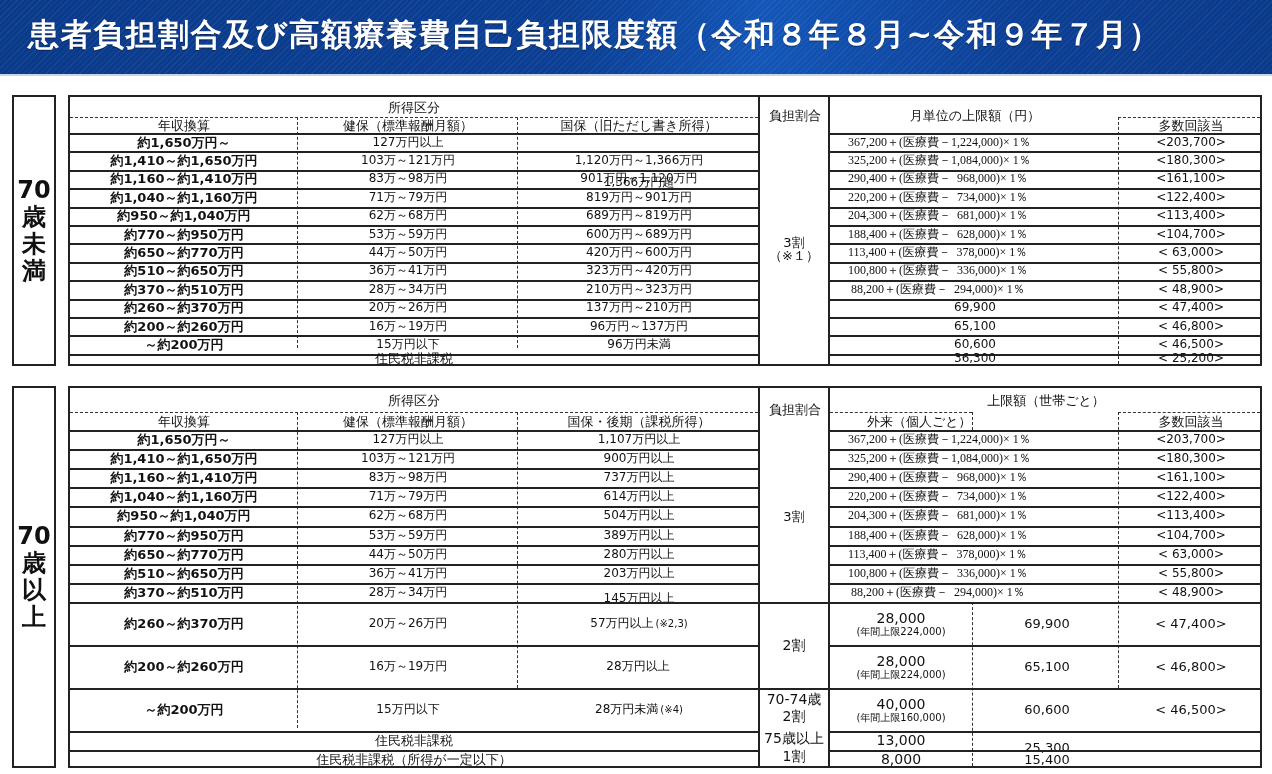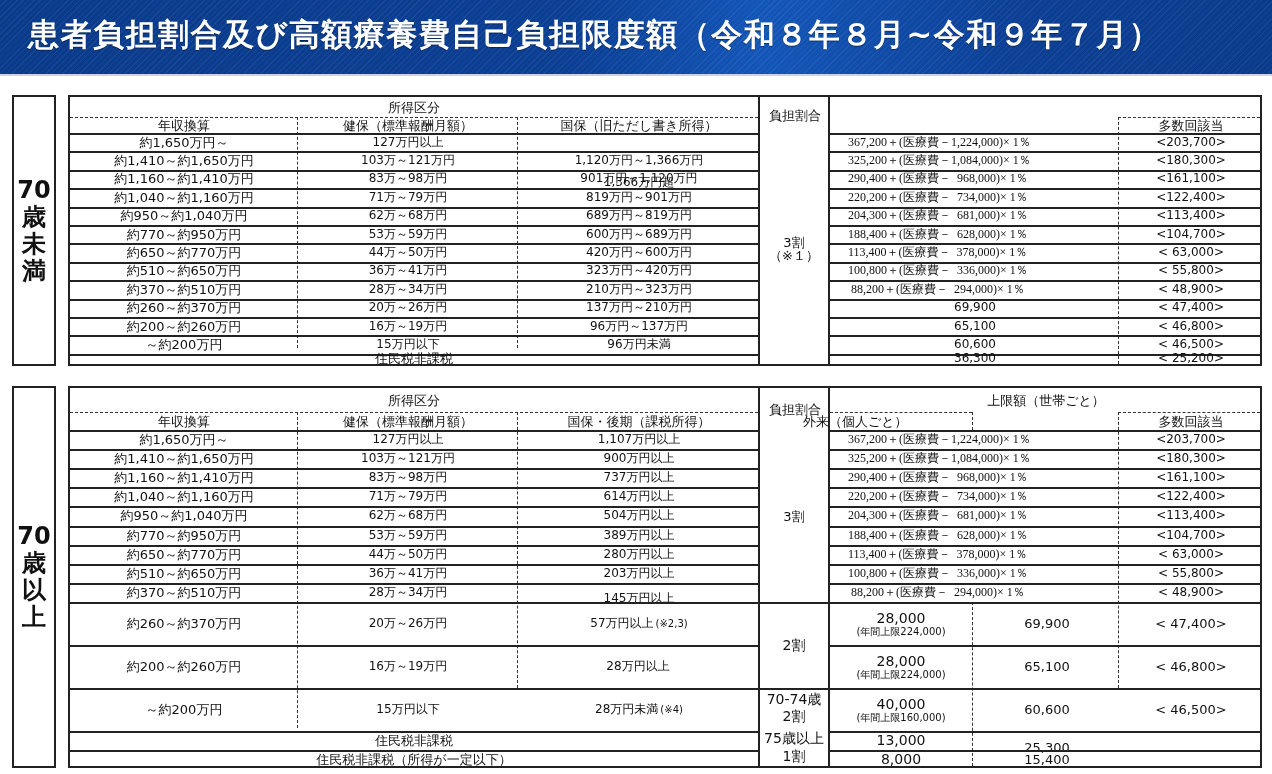--- a/index.html
+++ b/index.html
@@ -27,21 +27,21 @@
   .side-box span { font-size: 24px; font-weight: bold; line-height: 27px; display: block; text-align: center; }
 
   .tbl {
     position: absolute; left: 68px; width: 1194px;
     border: 2px solid #222; background: #fff;
   }
   .cell {
     position: absolute; display: flex; align-items: center; justify-content: center;
     font-size: 12px; line-height: 13px; white-space: nowrap; text-align: center;
   }
-  .bold { font-weight: normal; font-size: 13px; }
+  .bold { font-weight: bold; font-size: 13px; }
   .hline { position: absolute; height: 0; border-top: 2px solid #222; }
   .dline-h { position: absolute; height: 0; border-top: 1px dashed #333; }
   .vline { position: absolute; width: 0; border-left: 2px solid #222; }
   .dline-v { position: absolute; width: 0; border-left: 1px dashed #333; }
   .small { font-size: 10px; }
   .formula { justify-content: flex-start; padding-left: 18px; font-family: Liberation Serif, serif; font-size: 12px; }
   .col-stack { flex-direction: column; }
   .col-stack .big { font-size: 14px; line-height: 16px; }
   .col-stack .sub { font-size: 10px; line-height: 12px; }
   .header-text { font-size: 13px; }
@@ -69,20 +69,21 @@
   <div class="dline-v" style="left:1048px; top:20px; height:247px;"></div>
 
   <div class="dline-h" style="left:0; top:20px; width:688px;"></div>
   <div class="dline-h" style="left:1048px; top:20px; width:142px;"></div>
 
   <div class="cell header-text" style="left:0; top:0; width:688px; height:20px;">所得区分</div>
   <div class="cell header-text" style="left:0; top:20px; width:228px; height:16px;">年収換算</div>
   <div class="cell header-text" style="left:228px; top:20px; width:220px; height:16px;">健保（標準報酬月額）</div>
   <div class="cell header-text" style="left:448px; top:20px; width:242px; height:16px;">国保（旧ただし書き所得）</div>
   <div class="cell header-text" style="left:690px; top:0; width:70px; height:36px;">負担割合</div>
+  <div class="cell header-text" style="left:760px; top:0; width:290px; height:36px;">月単位の上限額（円）</div>
   <div class="cell header-text" style="left:1050px; top:20px; width:142px; height:16px;">多数回該当</div>
 
   <div id="t1rows">
       <div class="hline" style="left:0; top:36px; width:688px;"></div>
       <div class="hline" style="left:760px; top:36px; width:432px;"></div>
       <div class="cell bold" style="left:0; top:36px; width:228px; height:18.4px;">約1,650万円～</div>
       <div class="cell" style="left:228px; top:36px; width:220px; height:18.4px;">127万円以上</div>
       <div class="cell" style="left:448px; top:36px; width:242px; height:18.4px;margin-top:40px;">1,366万円超</div>
       <div class="cell formula" style="left:760px; top:36px; width:290px; height:18.4px; white-space:pre;">367,200＋(医療費－1,224,000)× 1％</div>
       <div class="cell" style="left:1050px; top:36px; width:142px; height:18.4px; white-space:pre;">&lt;203,700&gt;</div>
@@ -196,21 +197,21 @@
   <div class="dline-h" style="left:0; top:24px; width:688px;"></div>
   <div class="dline-h" style="left:760px; top:24px; width:142px;"></div>
   <div class="dline-h" style="left:1048px; top:24px; width:142px;"></div>
 
   <div class="cell header-text" style="left:0; top:0; width:688px; height:24px;">所得区分</div>
   <div class="cell header-text" style="left:0; top:24px; width:228px; height:18px;">年収換算</div>
   <div class="cell header-text" style="left:228px; top:24px; width:220px; height:18px;">健保（標準報酬月額）</div>
   <div class="cell header-text" style="left:448px; top:24px; width:242px; height:18px;">国保・後期（課税所得）</div>
   <div class="cell header-text" style="left:690px; top:0; width:70px; height:42px;">負担割合</div>
   <div class="cell header-text" style="left:760px; top:0; width:432px; height:24px;">上限額（世帯ごと）</div>
-  <div class="cell header-text" style="left:724px; top:24px; width:142px; height:18px; justify-content:flex-start; padding-left:9px;">外来（個人ごと）</div>
+  <div class="cell header-text" style="left:788px; top:24px; width:142px; height:18px; justify-content:flex-start; padding-left:9px;">外来（個人ごと）</div>
   <div class="cell header-text" style="left:1050px; top:24px; width:142px; height:18px;">多数回該当</div>
 
   <div id="t2rows">
       <div class="hline" style="left:0; top:42px; width:688px;"></div>
       <div class="hline" style="left:760px; top:42px; width:432px;"></div>
       <div class="cell bold" style="left:0; top:42px; width:228px; height:19.1px;">約1,650万円～</div>
       <div class="cell" style="left:228px; top:42px; width:220px; height:19.1px;">127万円以上</div>
       <div class="cell" style="left:448px; top:42px; width:242px; height:19.1px;">1,107万円以上</div>
       <div class="cell formula" style="left:760px; top:42px; width:290px; height:19.1px; white-space:pre;">367,200＋(医療費－1,224,000)× 1％</div>
       <div class="cell" style="left:1050px; top:42px; width:142px; height:19.1px; white-space:pre;">&lt;203,700&gt;</div>

